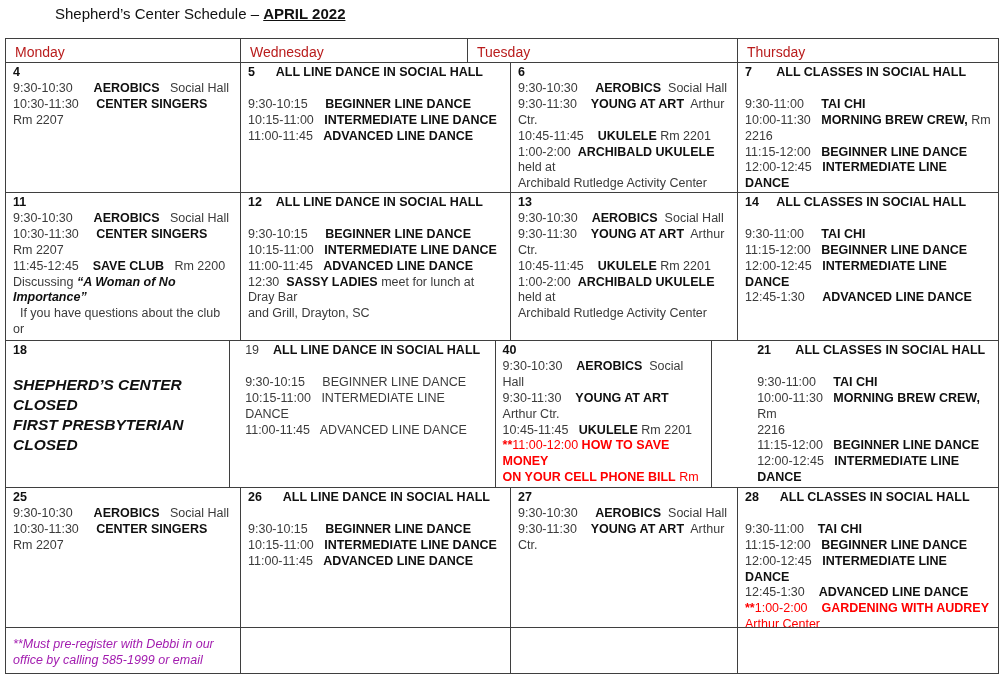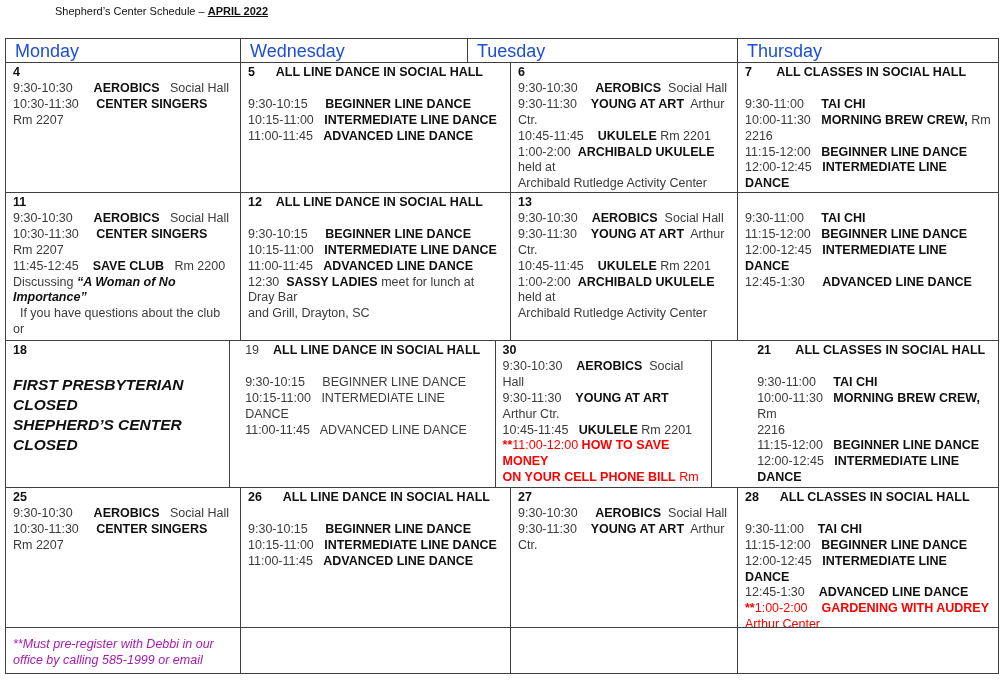--- a/index.html
+++ b/index.html
@@ -1,25 +1,25 @@
 <!DOCTYPE html>
 <html><head>
 <meta charset="utf-8">
 <style>
   html,body{margin:0;padding:0;background:#ffffff;}
   body{width:1000px;height:693px;position:relative;font-family:"Liberation Sans",sans-serif;-webkit-font-smoothing:antialiased;}
-  .page-title{position:absolute;top:5px;left:55px;font-size:11px;color:#111;white-space:pre;}
+  .page-title{position:absolute;top:5px;left:55px;font-size:15px;color:#111;white-space:pre;}
   .page-title .month{font-weight:bold;text-decoration:underline;}
   .calendar{position:absolute;top:38px;left:5px;width:994px;border:1px solid #3f3f3f;box-sizing:border-box;background:#fff;}
   .row{display:flex;border-bottom:1px solid #3f3f3f;box-sizing:border-box;}
   .row:last-child{border-bottom:none;}
   .cell{box-sizing:border-box;border-right:1px solid #3f3f3f;overflow:hidden;padding:2px 6px 0 7px;}
   .cell:last-child{border-right:none;}
   .header-row{height:24px;align-items:stretch;}
-  .header-cell{display:flex;align-items:center;font-size:18px;color:#1d4ed8;padding-left:9px;}
+  .header-cell{display:flex;align-items:center;font-size:14px;color:#b91c1c;padding-left:9px;}
   .line{white-space:pre-wrap;font-size:12.5px;line-height:15.9px;min-height:15.9px;}
   .s-n{color:#3b3b3b;}
   .s-b{color:#101010;font-weight:bold;}
   .s-bi{color:#101010;font-weight:bold;font-style:italic;}
   .s-big{color:#101010;font-weight:bold;font-style:italic;font-size:15.5px;line-height:19px;}
   .s-r{color:#fe0000;}
   .s-rb{color:#fe0000;font-weight:bold;}
   .s-rbi{color:#a21caf;font-weight:normal;font-style:italic;}
 </style>
 </head>
@@ -88,43 +88,44 @@
           <div class="line"><span class="s-b">13</span></div>
           <div class="line"><span class="s-n">9:30-10:30    </span><span class="s-b">AEROBICS</span><span class="s-n">  Social Hall</span></div>
           <div class="line"><span class="s-n">9:30-11:30    </span><span class="s-b">YOUNG AT ART</span><span class="s-n">  Arthur Ctr.</span></div>
           <div class="line"><span class="s-n">10:45-11:45    </span><span class="s-b">UKULELE</span><span class="s-n"> Rm 2201</span></div>
           <div class="line"><span class="s-n">1:00-2:00  </span><span class="s-b">ARCHIBALD UKULELE</span><span class="s-n"> held at</span></div>
           <div class="line"><span class="s-n">Archibald Rutledge Activity Center</span></div>
           <div class="line">&nbsp;</div>
           <div class="line"><span class="s-n">12:00 – 1:00   </span><span class="s-b">Shepherd’s Ctr Brd. Mtg</span></div>
         </div>
         <div class="cell" style="width: 260px;">
+          <div class="line"><span class="s-b">14</span><span class="s-n">     </span><span class="s-b">ALL CLASSES IN SOCIAL HALL</span></div>
           <div class="line">&nbsp;</div>
           <div class="line"><span class="s-n">9:30-11:00     </span><span class="s-b">TAI CHI</span></div>
           <div class="line"><span class="s-n">11:15-12:00   </span><span class="s-b">BEGINNER LINE DANCE</span></div>
           <div class="line"><span class="s-n">12:00-12:45   </span><span class="s-b">INTERMEDIATE LINE DANCE</span></div>
           <div class="line"><span class="s-n">12:45-1:30     </span><span class="s-b">ADVANCED LINE DANCE</span></div>
         </div>
       </div>
       <div class="row" style="height: 147px;">
         <div class="cell" style="width: 235px;">
           <div class="line"><span class="s-b">18</span></div>
           <div class="line">&nbsp;</div>
+          <div class="line"><span class="s-big">SHEPHERD’S CENTER CLOSED</span></div>
           <div class="line"><span class="s-big">FIRST PRESBYTERIAN CLOSED</span></div>
-          <div class="line"><span class="s-big">SHEPHERD’S CENTER CLOSED</span></div>
         </div>
         <div class="cell" style="width: 270px; margin-left: 8px;">
           <div class="line"><span class="s-n">19</span><span class="s-n">    </span><span class="s-b">ALL LINE DANCE IN SOCIAL HALL</span></div>
           <div class="line">&nbsp;</div>
           <div class="line"><span class="s-n">9:30-10:15     </span><span class="s-n">BEGINNER LINE DANCE</span></div>
           <div class="line"><span class="s-n">10:15-11:00   </span><span class="s-n">INTERMEDIATE LINE DANCE</span></div>
           <div class="line"><span class="s-n">11:00-11:45   </span><span class="s-n">ADVANCED LINE DANCE</span></div>
         </div>
         <div class="cell" style="width: 227px;">
-          <div class="line"><span class="s-b">30</span></div>
+          <div class="line"><span class="s-b">40</span></div>
           <div class="line"><span class="s-n">9:30-10:30    </span><span class="s-b">AEROBICS</span><span class="s-n">  Social Hall</span></div>
           <div class="line"><span class="s-n">9:30-11:30    </span><span class="s-b">YOUNG AT ART</span><span class="s-n">  Arthur Ctr.</span></div>
           <div class="line"><span class="s-n">10:45-11:45   </span><span class="s-b">UKULELE</span><span class="s-n"> Rm 2201</span></div>
           <div class="line"><span class="s-rb">**</span><span class="s-r">11:00-12:00 </span><span class="s-rb">HOW TO SAVE MONEY</span></div>
           <div class="line"><span class="s-rb">ON YOUR CELL PHONE BILL</span><span class="s-r"> Rm 2208</span></div>
           <div class="line"><span class="s-n">1:00-2:00  </span><span class="s-b">ARCHIBALD UKULELE</span><span class="s-n"> held at</span></div>
         </div>
         <div class="cell" style="width: 260px; margin-left: 38px;">
           <div class="line"><span class="s-b">21</span><span class="s-n">       </span><span class="s-b">ALL CLASSES IN SOCIAL HALL</span></div>
           <div class="line">&nbsp;</div>

